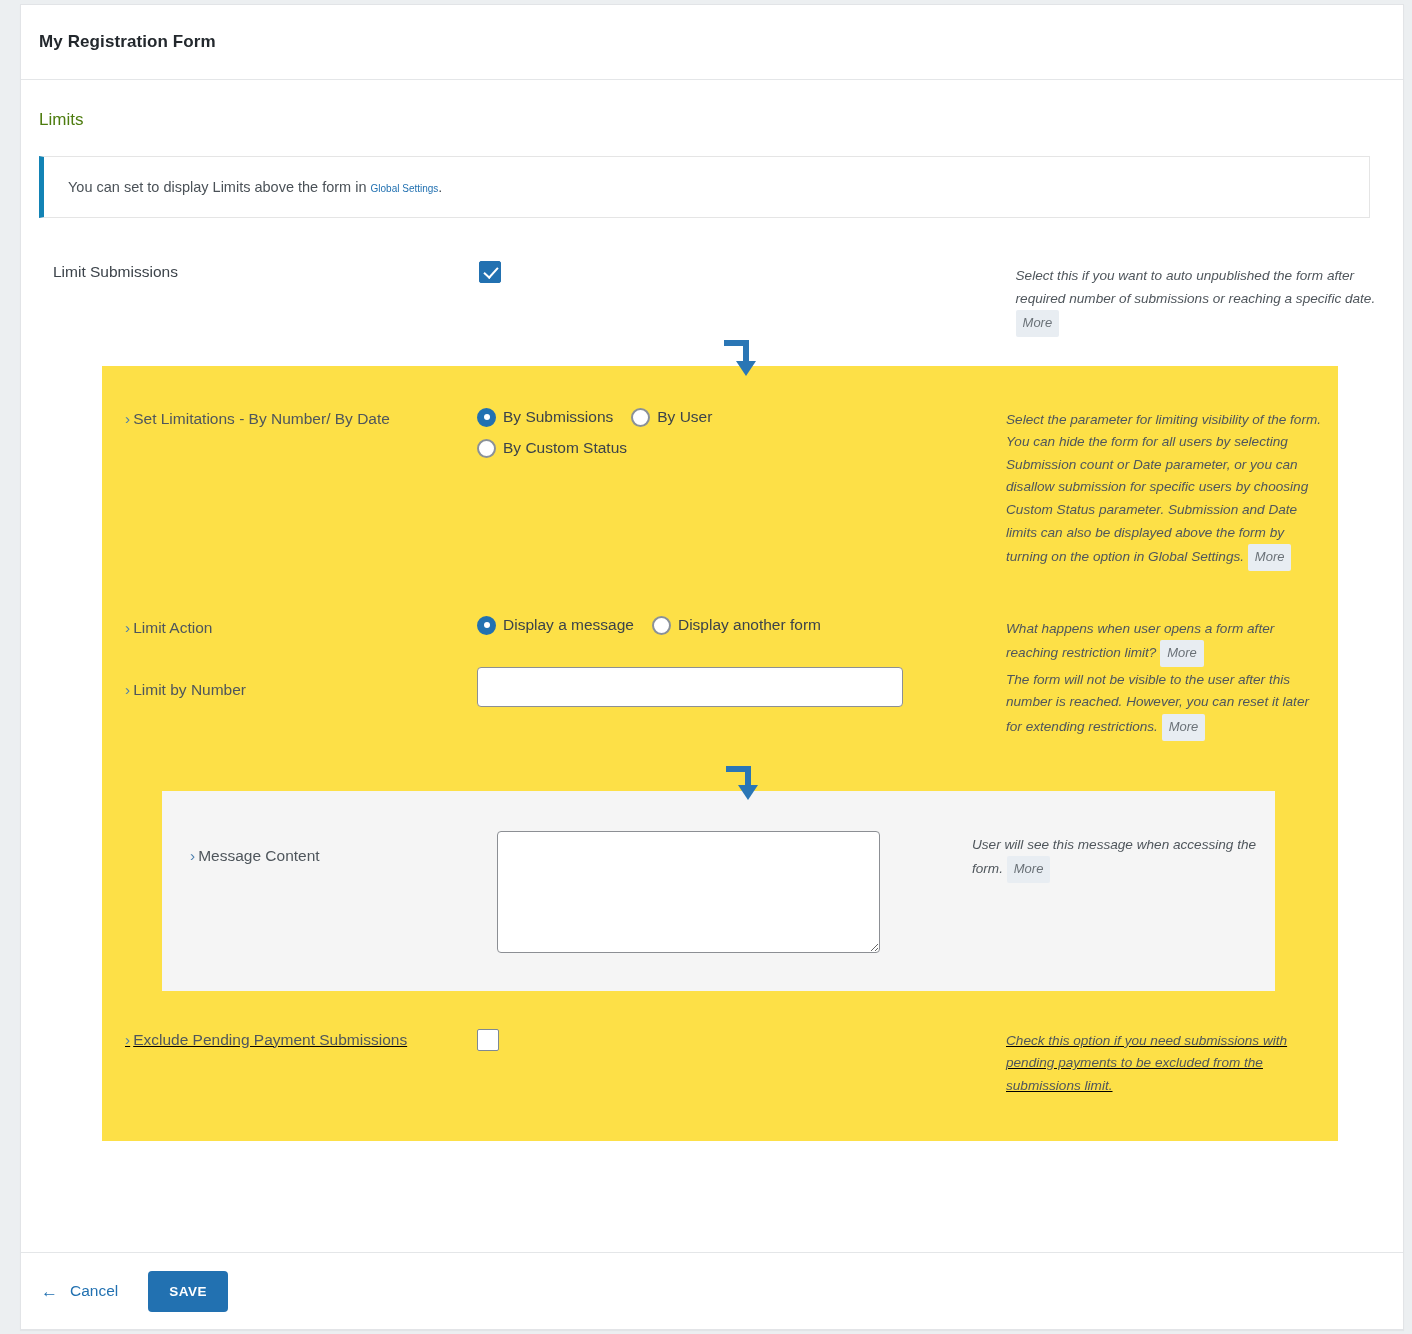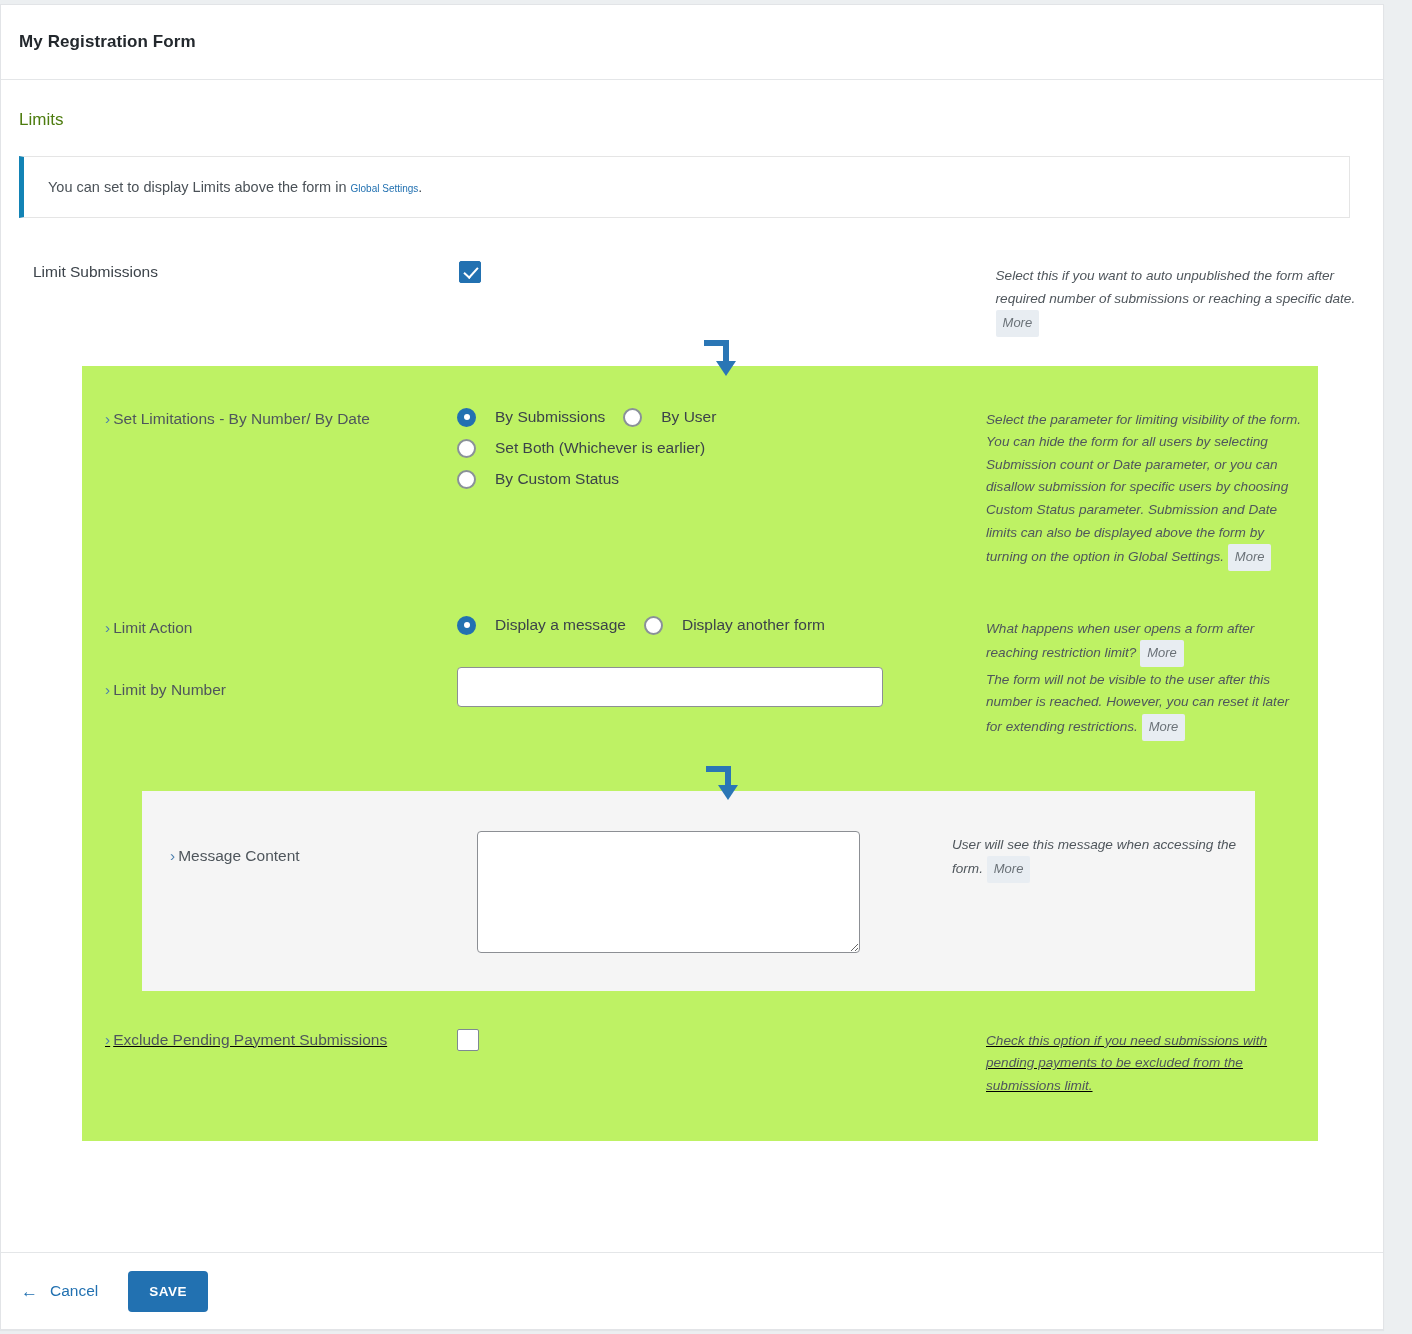--- a/index.html
+++ b/index.html
@@ -5,21 +5,21 @@
   * { box-sizing: border-box; }
   html, body {
     margin: 0; padding: 0;
     background: #eceff1;
     font-family: "Liberation Sans", sans-serif;
   }
   body { width: 1412px; height: 1334px; overflow: hidden; }
 
   .page {
     position: absolute;
-    left: 0; top: 4px;
+    left: 20px; top: 4px;
     width: 1384px; height: 1326px;
     background: #ffffff;
     border: 1px solid #e2e4e7;
     box-shadow: 0 1px 1px rgba(0,0,0,0.04);
   }
 
   
   .form-header {
     height: 75px;
     border-bottom: 1px solid #e4e6e8;
@@ -143,25 +143,25 @@
     background: #2271b1;
   }
   .rb.on::after {
     content: "";
     position: absolute;
     left: 4.5px; top: 4.5px;
     width: 6px; height: 6px;
     border-radius: 50%;
     background: #fff;
   }
-  .rb-label { font-size: 15.5px; color: #3c434a; margin-left: 12px; }
+  .rb-label { font-size: 15.5px; color: #3c434a; }
 
   
   .panel {
-    background: #bef264;
+    background: #fde047;
     position: relative;
   }
   .panel-outer {
     margin-left: 63px;
     margin-right: 47px;
     padding: 42px 0 44px 0;
     margin-top: 29px;
   }
   .panel-inner {
     background: #f5f5f5;
@@ -294,26 +294,20 @@
           <div class="radio-line">
             <label class="radio-opt">
               <span class="rb on"></span>
               <span class="rb-label">By Submissions</span>
             </label>
             <label class="radio-opt">
               <span class="rb"></span>
               <span class="rb-label">By User</span>
             </label>
           </div>
-          <div class="radio-line">
-            <label class="radio-opt">
-              <span class="rb"></span>
-              <span class="rb-label">Set Both (Whichever is earlier)</span>
-            </label>
-          </div>
           <div class="radio-line" style="margin-bottom:0;">
             <label class="radio-opt">
               <span class="rb"></span>
               <span class="rb-label">By Custom Status</span>
             </label>
           </div>
         </div>
         <div class="row-desc" style="padding-top:1px;">
           <span>Select the parameter for limiting visibility of the form. You can hide the form for all users by selecting Submission count or Date parameter, or you can disallow submission for specific users by choosing Custom Status parameter. Submission and Date limits can also be displayed above the form by turning on the option in Global Settings.</span>
           <span class="more-pill">More</span>

